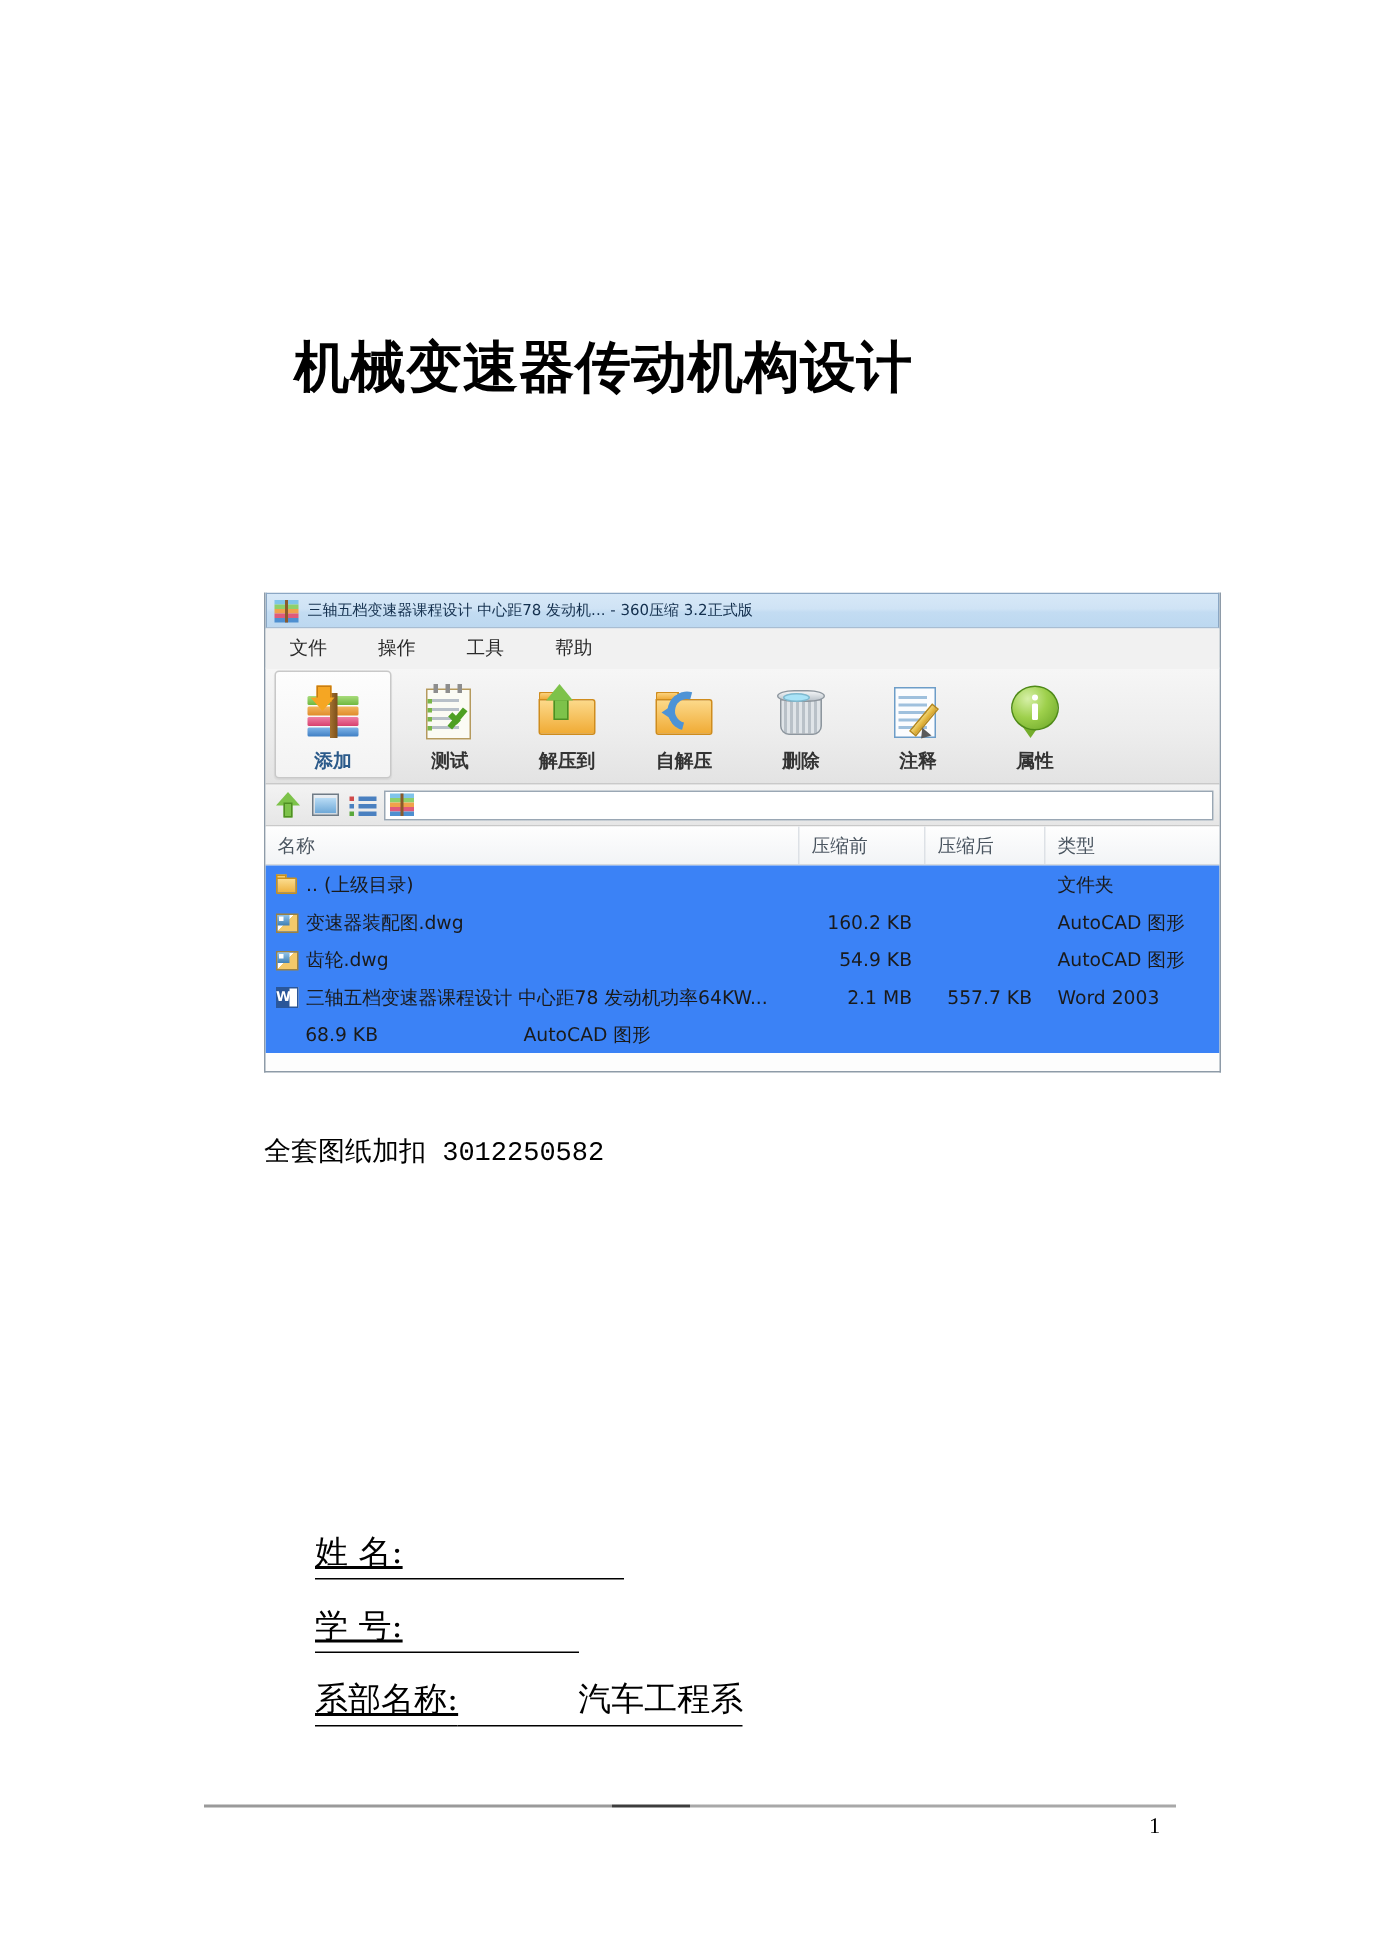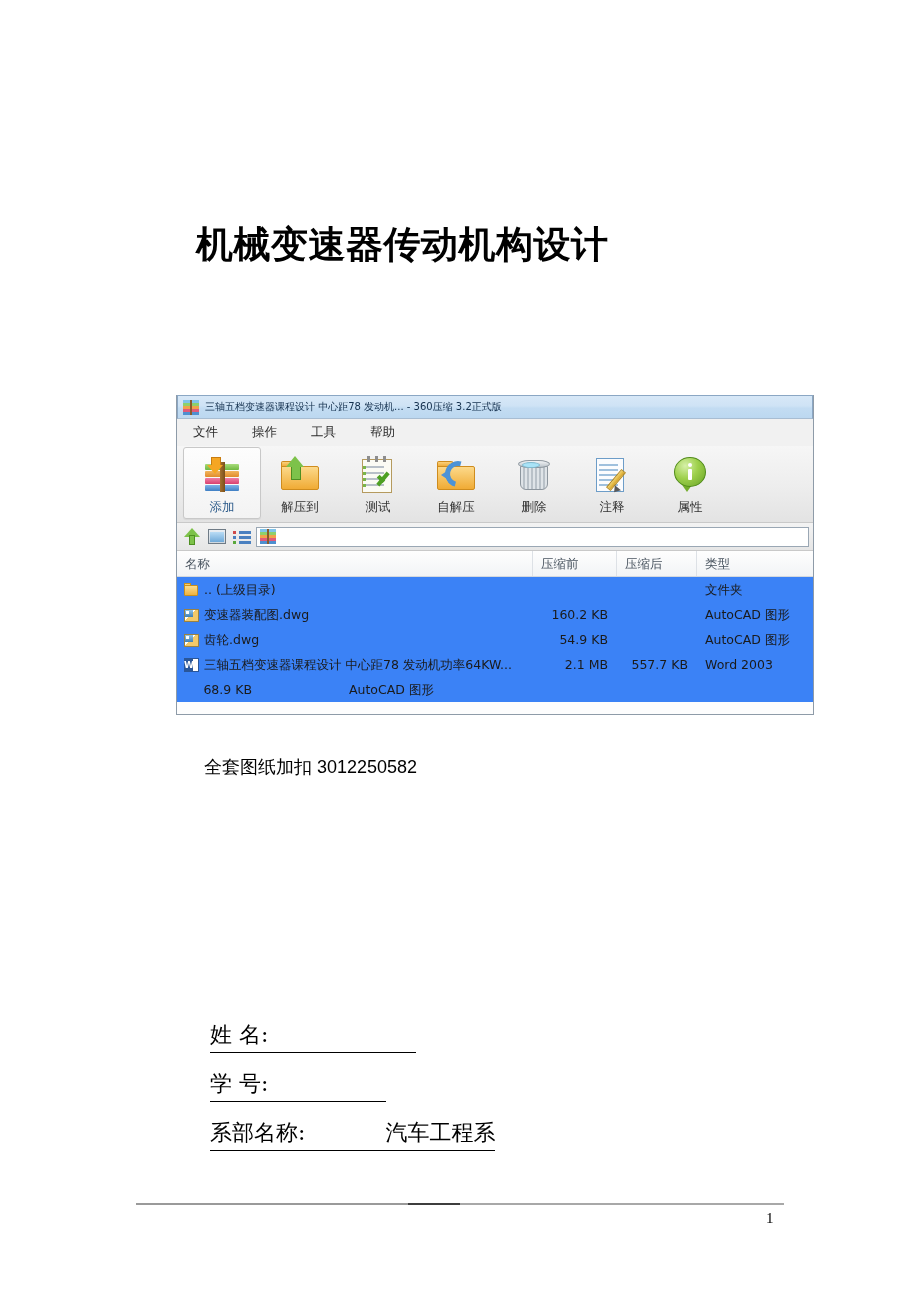--- a/index.html
+++ b/index.html
@@ -116,20 +116,21 @@
     height: 72px;
     margin-top: 1px;
     display: flex;
     flex-direction: column;
     align-items: center;
     justify-content: flex-start;
     box-sizing: border-box;
     padding-top: 6px;
     border: 1px solid transparent;
     border-radius: 3px;
+    font-weight: bold;
   }
   .tb-btn.active {
     border: 1px solid #c8c8c8;
     background: linear-gradient(to bottom, #fdfdfd 0%, #f3f3f3 100%);
     box-shadow: 0 1px 1px rgba(0,0,0,0.06);
   }
   .tb-label {
     font-size: 12.5px;
     color: #333;
     margin-top: 5px;
@@ -291,36 +292,36 @@
   .fi-doc .page { position:absolute; left:1px; top:1px; width:15px; height:14px; background:#fff; border:1px solid #2a5699; box-sizing:border-box;}
   .fi-doc .wbox { position:absolute; left:1px; top:1px; width:9px; height:14px; background:#2a5699; color:#fff; font-size:9px; line-height:14px; text-align:center; font-family:"DejaVu Sans",sans-serif; font-weight:700;}
 
   
   .note {
     position: absolute;
     left: 176px;
     top: 755px;
     font-size: 18px;
     white-space: nowrap;
-    font-family: Liberation Sans, sans-serif;
-    margin-left: 28px;
+    font-family: Liberation Mono, monospace;
   }
 
   .form-block { position: absolute; left: 210px; top: 1020px; }
   .form-row {
     display: flex;
     align-items: flex-end;
     margin-bottom: 16px;
     font-size: 22px;
     font-family: "DejaVu Serif", "Liberation Serif", serif;
   }
   .form-label {
     white-space: nowrap;
     border-bottom: 1.6px solid #000;
     padding-bottom: 2px;
+    text-decoration: underline;
   }
   .form-value {
     border-bottom: 1.6px solid #000;
     padding-bottom: 2px;
     text-align: right;
     white-space: nowrap;
   }
   .v-name { width: 148px; }
   .v-id   { width: 118px; }
   .v-dept { width: 190px; }
@@ -378,49 +379,49 @@
             <span class="bk k2"></span>
             <span class="bk k3"></span>
             <span class="bk k4"></span>
           <span class="zipr"></span>
           <span class="arw">
               <span class="arw-stem"></span>
               <span class="arw-head"></span>
             </span>
         </span>
         <span class="tb-label">添加</span>
-      </div>
-
-      <div class="tb-btn">
-        <span class="tb-ico ico-ext">
-          <span class="ico-folder-tab"></span>
-            <span class="ico-folder-base"></span>
-          <span class="uparr-stem"></span>
-            <span class="uparr-head"></span>
-        </span>
-        <span class="tb-label">解压到</span>
       </div>
 
       <div class="tb-btn">
         <span class="tb-ico ico-test">
           <span class="pad"></span>
           <span class="ring" style="left:10px"></span>
             <span class="ring" style="left:18px"></span>
             <span class="ring" style="left:26px"></span>
           <span class="ln" style="top:12px"></span>
             <span class="ln" style="top:18px"></span>
             <span class="ln" style="top:24px"></span>
             <span class="ln" style="top:30px"></span>
           <span class="dot" style="top:12px"></span>
             <span class="dot" style="top:18px"></span>
             <span class="dot" style="top:24px"></span>
             <span class="dot" style="top:30px"></span>
           <span class="chk"></span>
         </span>
         <span class="tb-label">测试</span>
+      </div>
+
+      <div class="tb-btn">
+        <span class="tb-ico ico-ext">
+          <span class="ico-folder-tab"></span>
+            <span class="ico-folder-base"></span>
+          <span class="uparr-stem"></span>
+            <span class="uparr-head"></span>
+        </span>
+        <span class="tb-label">解压到</span>
       </div>
 
       <div class="tb-btn">
         <span class="tb-ico ico-sfx">
           <span class="ico-folder-tab"></span>
             <span class="ico-folder-base"></span>
           <span class="barr"></span>
         </span>
         <span class="tb-label">自解压</span>
       </div>

